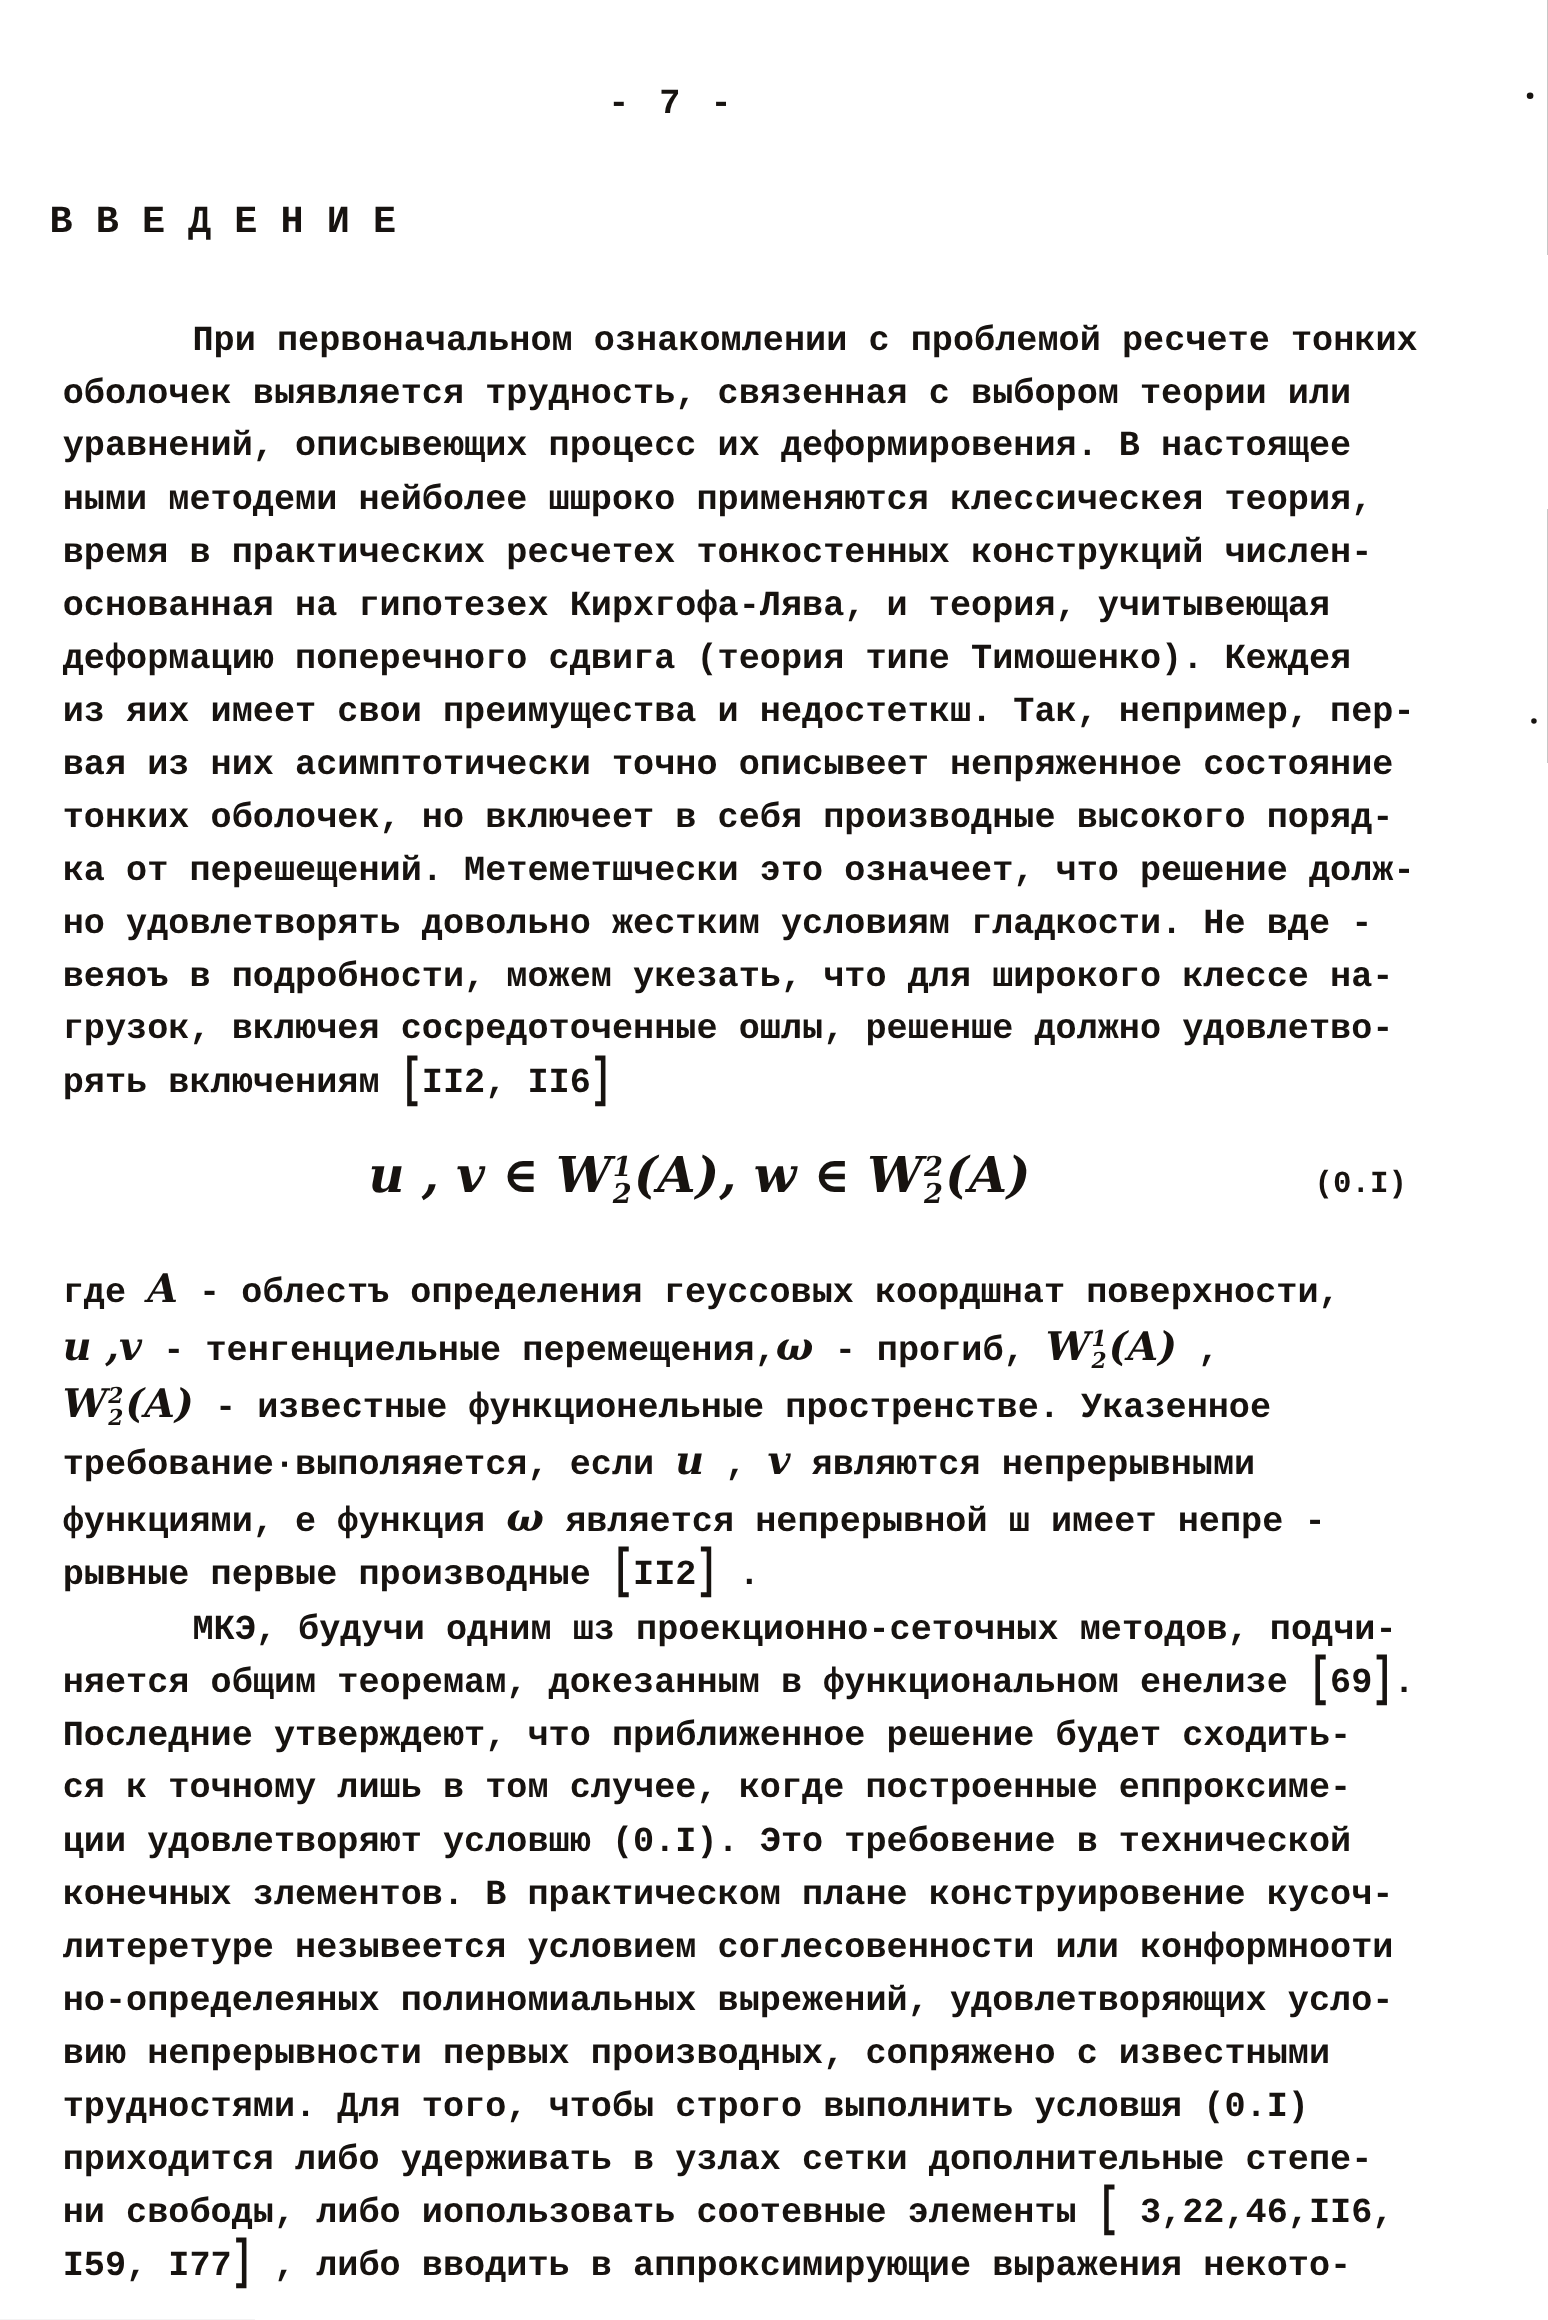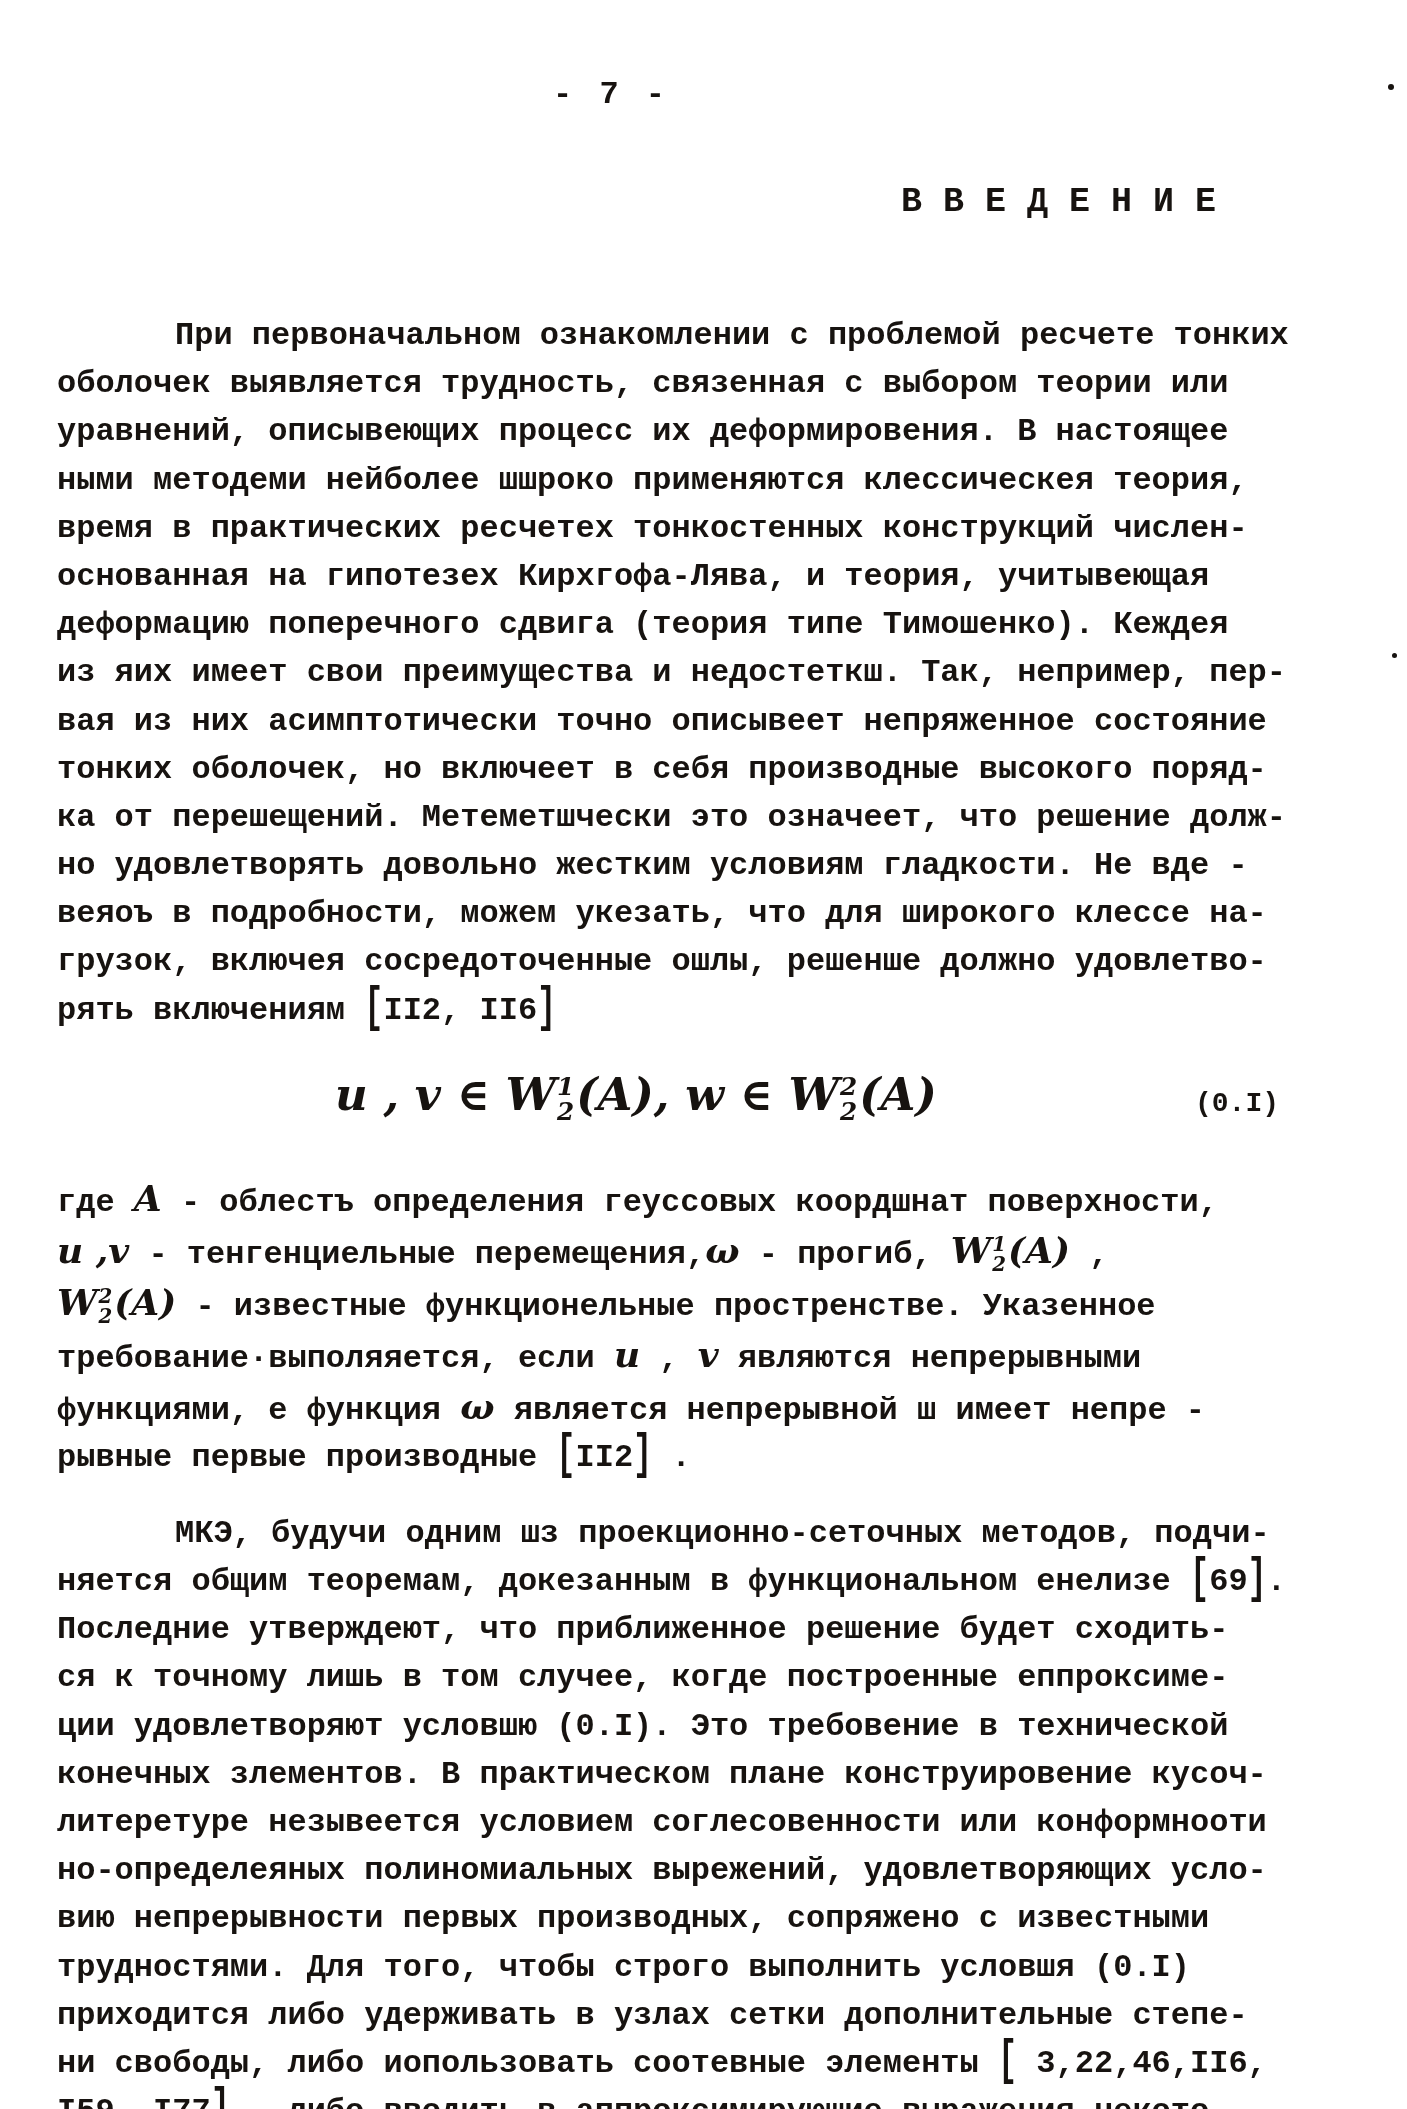--- a/index.html
+++ b/index.html
@@ -16,29 +16,29 @@
     font-family:"Liberation Mono",monospace;
     font-weight:bold;
     overflow:hidden;
   }
   .pageno{
     position:absolute;top:76px;left:0;width:1222px;
     text-align:center;font-size:32px;letter-spacing:4px;
   }
   .doc-title{
     position:absolute;top:182px;left:0;width:1216px;
-    text-align:right;font-size:35px;
+    text-align:left;font-size:35px;padding-left:45px;
   }
   .body{
     position:absolute;top:286px;left:57px;width:1310px;
     font-size:32px;
   }
   .line{height:48.2px;line-height:48.2px;white-space:nowrap;}
   .p2 .line{height:52px;line-height:52px;}
-  .indent{padding-left:118px;margin-top:26px;}
+  .indent{padding-left:118px;}
   .bigbr{
     display:inline-block;
     transform:scaleY(1.55);
     transform-origin:center 58%;
   }
   .math{
     font-family:"DejaVu Serif",serif;
     font-style:italic;
     font-size:36px;
   }

